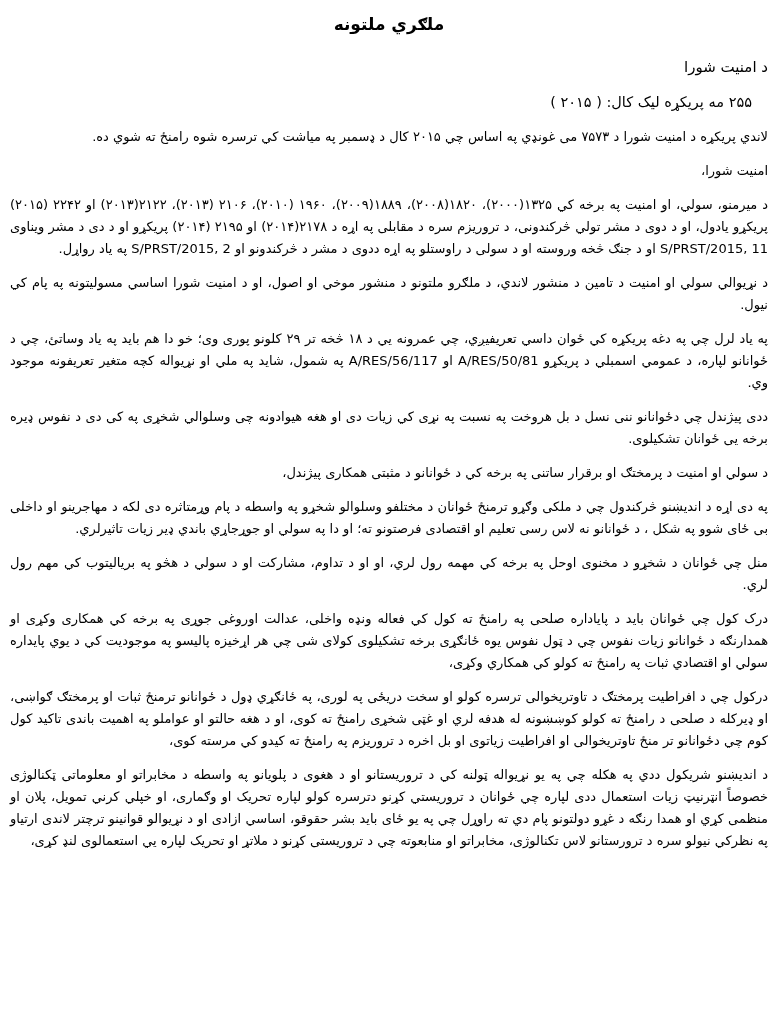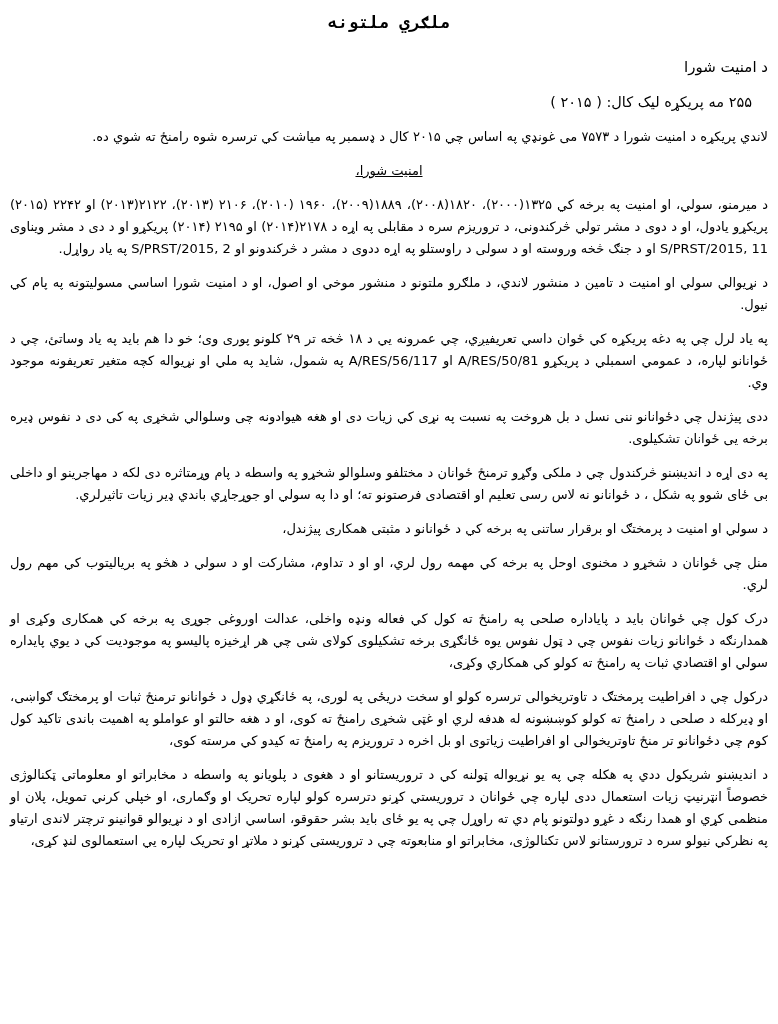--- a/index.html
+++ b/index.html
@@ -17,21 +17,20 @@
     padding: 8px 10px 0 10px;
     direction: rtl;
     font-family: "DejaVu Sans", sans-serif;
   }
   .doc-title {
     text-align: center;
     font-size: 17px;
     font-weight: bold;
     margin: 4px 0 20px 0;
     line-height: 24px;
-    font-family: Liberation Mono, monospace;
   }
   .section-heading {
     text-align: right;
     font-size: 15px;
     font-weight: normal;
     margin: 0 0 13px 0;
     line-height: 22px;
   }
   .res-line {
     text-align: right;
@@ -40,41 +39,40 @@
     margin: 0 16px 13px 0;
     line-height: 22px;
   }
   .para {
     font-size: 13px;
     line-height: 22px;
     text-align: justify;
     margin: 0 0 12px 0;
   }
   .salutation {
-    text-align: center;
-    text-decoration: underline;
+    text-align: right;
   }
 </style>
 </head>
 <body>
 
 <div class="page">
   <h1 class="doc-title">ملګري ملتونه</h1>
 
   <h2 class="section-heading">د امنیت شورا</h2>
 
   <p class="res-line">۲۵۵ مه پریکړه لیک کال: ( ۲۰۱۵ )</p>
 
   <p class="para">لاندي پریکړه د امنیت شورا د ۷۵۷۳ می غونډي په اساس چي ۲۰۱۵ کال د ډسمبر په میاشت کي ترسره شوه رامنځ ته شوي ده.</p>
 
   <p class="para salutation">امنیت شورا،</p>
 
   <p class="para">د میرمنو، سولي، او امنیت په برخه کي ۱۳۲۵(۲۰۰۰)، ۱۸۲۰(۲۰۰۸)، ۱۸۸۹(۲۰۰۹)، ۱۹۶۰ (۲۰۱۰)، ۲۱۰۶ (۲۰۱۳)، ۲۱۲۲(۲۰۱۳) او ۲۲۴۲ (۲۰۱۵) پریکړو یادول، او د دوی د مشر تولي څرکندونی، د تروریزم سره د مقابلی په اړه د ۲۱۷۸(۲۰۱۴) او ۲۱۹۵ (۲۰۱۴) پریکړو او د دی د مشر ویناوی S/PRST/2015, 11 او د جنګ څخه وروسته او د سولی د راوستلو په اړه ددوی د مشر د څرکندونو او S/PRST/2015, 2 په یاد رواړل.</p>
   <p class="para">د نړیوالي سولي او امنیت د تامین د منشور لاندي، د ملګرو ملتونو د منشور موخي او اصول، او د امنیت شورا اساسي مسولیتونه په پام کي نیول.</p>
   <p class="para">په یاد لرل چي په دغه پریکړه کي ځوان داسي تعریفیږي، چي عمرونه یي د ۱۸ څخه تر ۲۹ کلونو پوری وی؛ خو دا هم باید په یاد وساتئ، چي د ځوانانو لپاره،  د عمومي اسمبلي د پریکړو A/RES/50/81 او A/RES/56/117 په شمول، شاید په ملي او نړیواله کچه متغیر تعریفونه موجود وي.</p>
   <p class="para">ددی پیژندل چي  دځوانانو ننی نسل د بل هروخت په نسبت په نړی کي زیات دی او  هغه هیوادونه چی وسلوالي شخړی په کی دی د نفوس ډیره برخه یی ځوانان تشکیلوی.</p>
+  <p class="para">د سولي او امنیت د پرمختګ او برقرار ساتنی په برخه کي  د ځوانانو د مثبتی همکاری پیژندل،</p>
   <p class="para">په دی اړه د اندیښنو څرکندول چي د ملکی وګړو ترمنځ ځوانان  د مختلفو وسلوالو شخړو په واسطه د پام وړمتاثره دی لکه د مهاجرینو او داخلی بی ځای شوو په شکل ، د ځوانانو نه لاس رسی تعلیم او اقتصادی فرصتونو ته؛ او دا په سولي او جوړجاړي باندي ډیر زیات تاثیرلري.</p>
-  <p class="para">د سولي او امنیت د پرمختګ او برقرار ساتنی په برخه کي  د ځوانانو د مثبتی همکاری پیژندل،</p>
   <p class="para">منل چي ځوانان د شخړو د مخنوی اوحل په برخه کي مهمه رول لري، او او د تداوم، مشارکت او د سولي د هڅو په بریالیتوب کي مهم رول لري.</p>
   <p class="para">درک کول چي ځوانان باید د پایاداره صلحی په رامنځ ته کول کي فعاله ونډه واخلی، عدالت اوروغی جوړی په برخه کي همکاری وکړی او همدارنګه د ځوانانو زیات نفوس چي د ټول نفوس یوه ځانګړی برخه  تشکیلوی کولای شی چي هر اړخیزه پالیسو په موجودیت کي د یوي پایداره سولي او اقتصادي ثبات په رامنځ ته کولو کي همکاري وکړی،</p>
   <p class="para">درکول چي د افراطیت پرمختګ د تاوتریخوالی ترسره کولو  او سخت دریځی په لوری، په ځانګړي ډول د ځوانانو ترمنځ ثبات او پرمختګ ګواښی، او ډیرکله د صلحی د رامنځ ته کولو کوښښونه له هدفه لري او غټی شخړی رامنځ ته کوی، او د هغه حالتو او عواملو په اهمیت باندی تاکید کول کوم چي دځوانانو تر منځ  تاوتریخوالی او افراطیت زیاتوی او بل اخره د تروریزم په رامنځ ته کیدو کي مرسته کوی،</p>
   <p class="para">د اندیښنو شریکول ددي په هکله چي په یو نړیواله ټولنه کي د تروریستانو او د هغوی د پلویانو په واسطه د مخابراتو او معلوماتی ټکنالوژی خصوصاً انټرنیټ زیات استعمال ددی لپاره چي ځوانان د تروریستي کړنو دترسره کولو لپاره تحریک او وګماری، او خپلي کرني تمویل، پلان او منظمی کړي او همدا رنګه د غړو دولتونو پام دي ته راوړل چي په یو ځای باید بشر حقوقو، اساسي ازادی او د نړیوالو قوانینو ترچتر لاندی ارتیاو په نظرکي نیولو سره د ترورستانو لاس تکنالوژی، مخابراتو او منابعوته چي د تروریستی کړنو د ملاتړ او تحریک لپاره یي استعمالوی لنډ کړی،</p>
 </div>
 
 </body></html>

